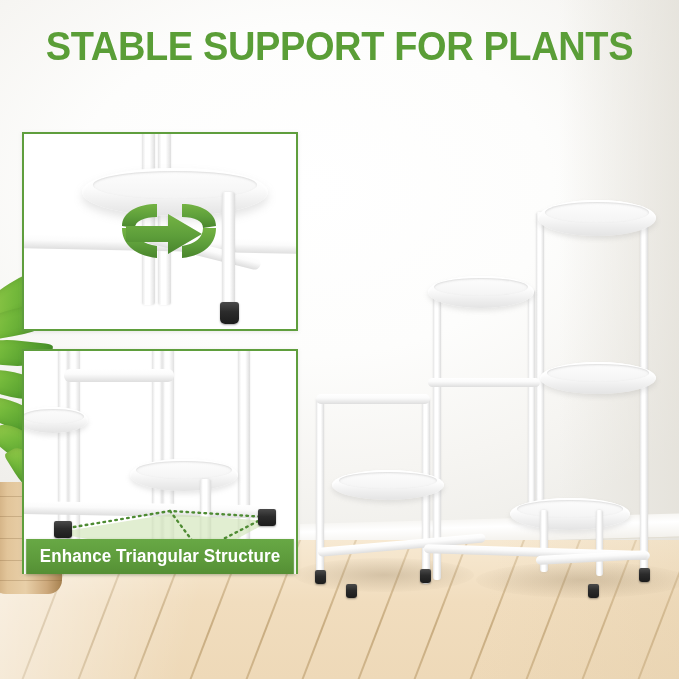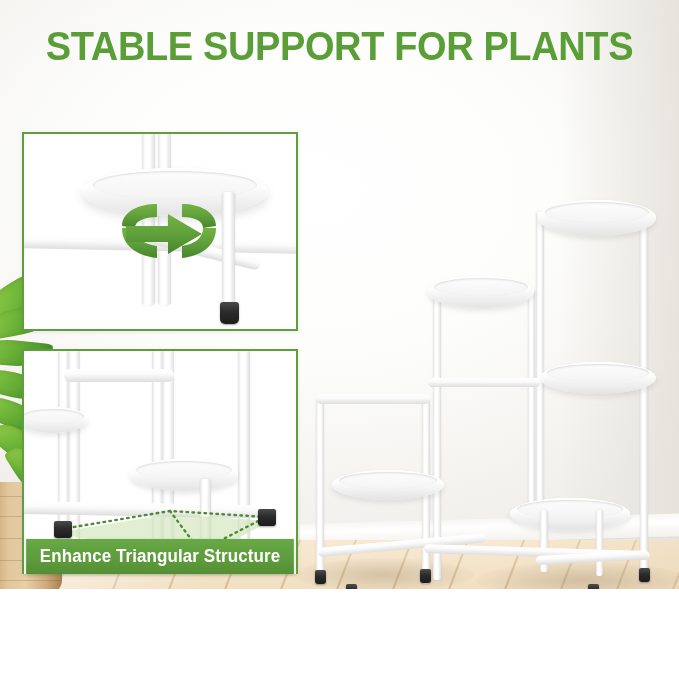--- a/index.html
+++ b/index.html
@@ -3,21 +3,21 @@
 <meta charset="utf-8">
 <title>Stable Support For Plants</title>
 <style>
   * { margin:0; padding:0; box-sizing:border-box; }
   html,body { width:679px; height:679px; overflow:hidden; }
   body {
     font-family:"Liberation Sans", sans-serif;
     background:#ffffff;
     position:relative;
   }
-  #stage { position:absolute; inset:0; width:679px; height:589px; overflow:hidden; }
+  #stage { position:absolute; inset:0; width:679px; height:679px; overflow:hidden; }
 
   
   .wall {
     position:absolute; left:0; top:0; width:679px; height:560px;
     background:
       radial-gradient(ellipse 520px 360px at 46% 34%, #ffffff 0%, #fdfdfc 46%, #f6f5f2 78%, #f0efeb 100%),
       linear-gradient(100deg,#f7f7f5 0%,#ffffff 22%,#ffffff 66%,#efeeea 100%);
   }
   .wall-side-shade {
     position:absolute; right:0; top:0; width:120px; height:560px;

